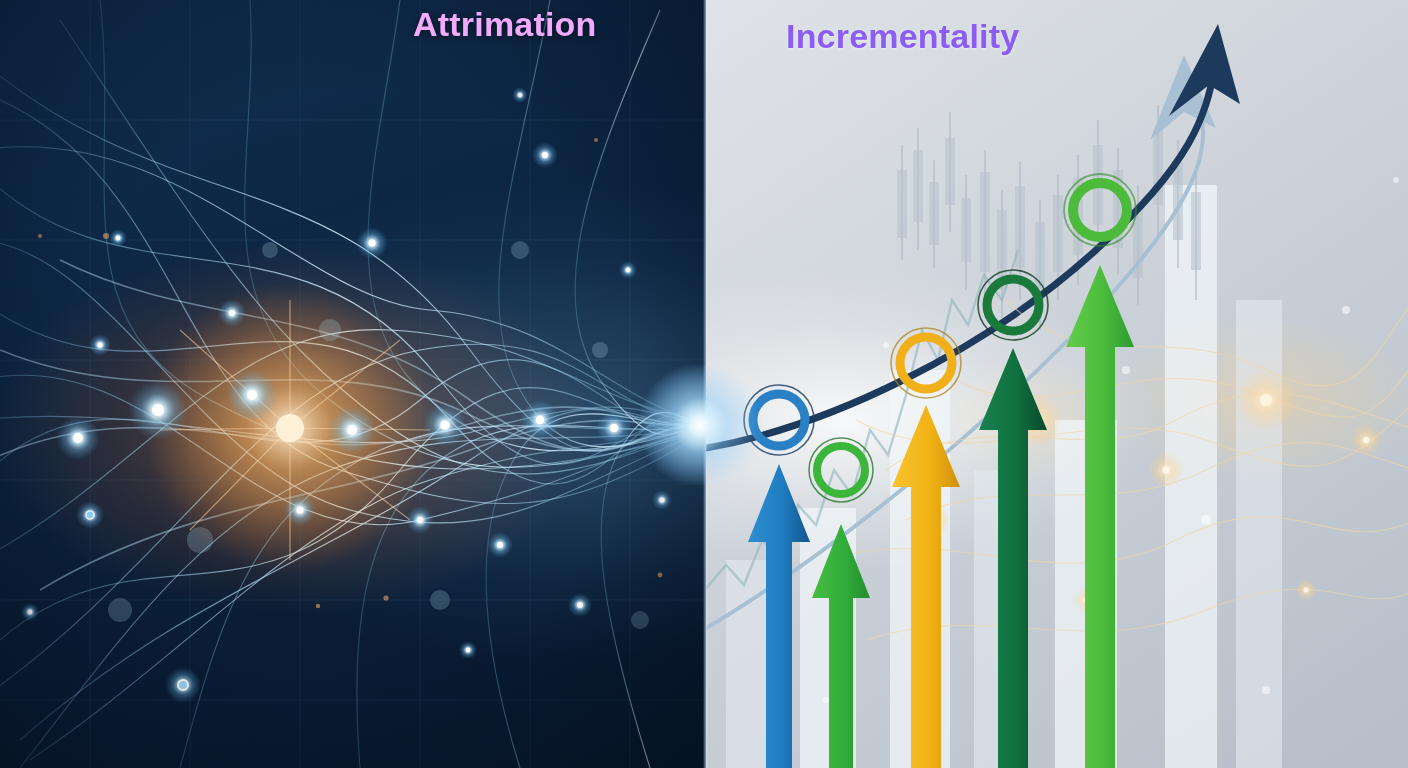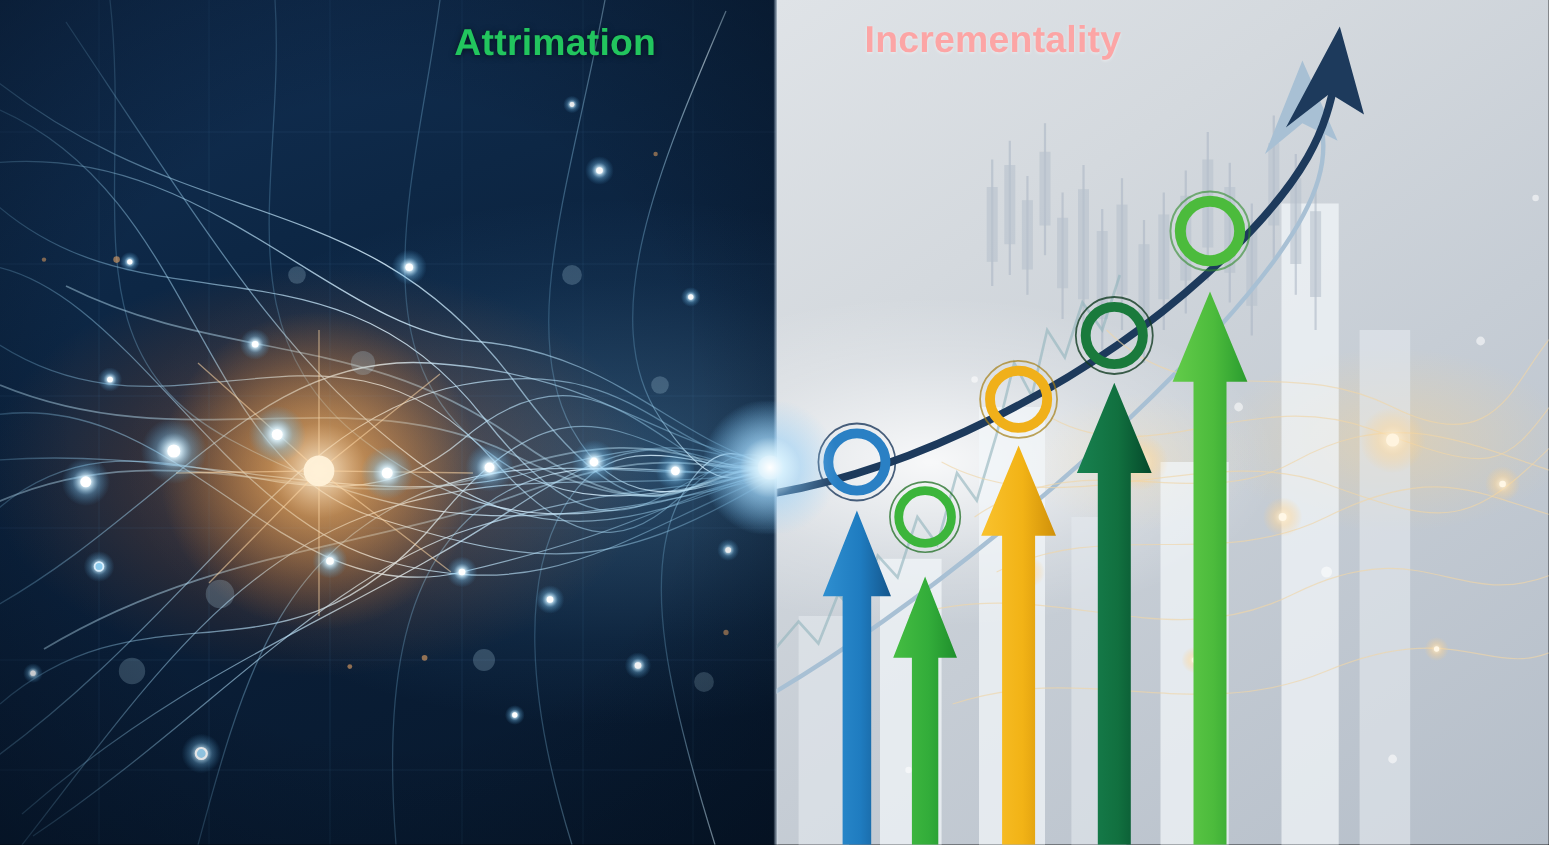--- a/index.html
+++ b/index.html
@@ -45,22 +45,22 @@
   #flare{
     position:absolute;left:640px;top:365px;width:130px;height:120px;
     background:radial-gradient(circle at 60px 60px, rgba(255,255,255,1) 0%, rgba(210,240,255,.85) 14%, rgba(140,205,250,.45) 30%, rgba(120,190,245,0) 68%);
     pointer-events:none;
   }
   svg{position:absolute;left:0;top:0;overflow:visible;}
   
   .title{
     position:absolute;font-weight:bold;font-size:34px;letter-spacing:.2px;white-space:nowrap;
   }
-  #title-left{left:413px;top:20px;color:#22c55e;text-shadow:0 1px 6px rgba(0,0,0,.55);}
-  #title-right{left:786px;top:17px;color:#fca5a5;text-shadow:0 1px 3px rgba(255,255,255,.5);}
+  #title-left{left:413px;top:5px;color:#f0abfc;text-shadow:0 1px 6px rgba(0,0,0,.55);}
+  #title-right{left:786px;top:17px;color:#8b5cf6;text-shadow:0 1px 3px rgba(255,255,255,.5);}
 </style>
 </head>
 <body>
 
 <div id="stage">
 
   <div id="left-panel">
 
     <svg width="706" height="768" viewBox="0 0 706 768">
       <defs>

